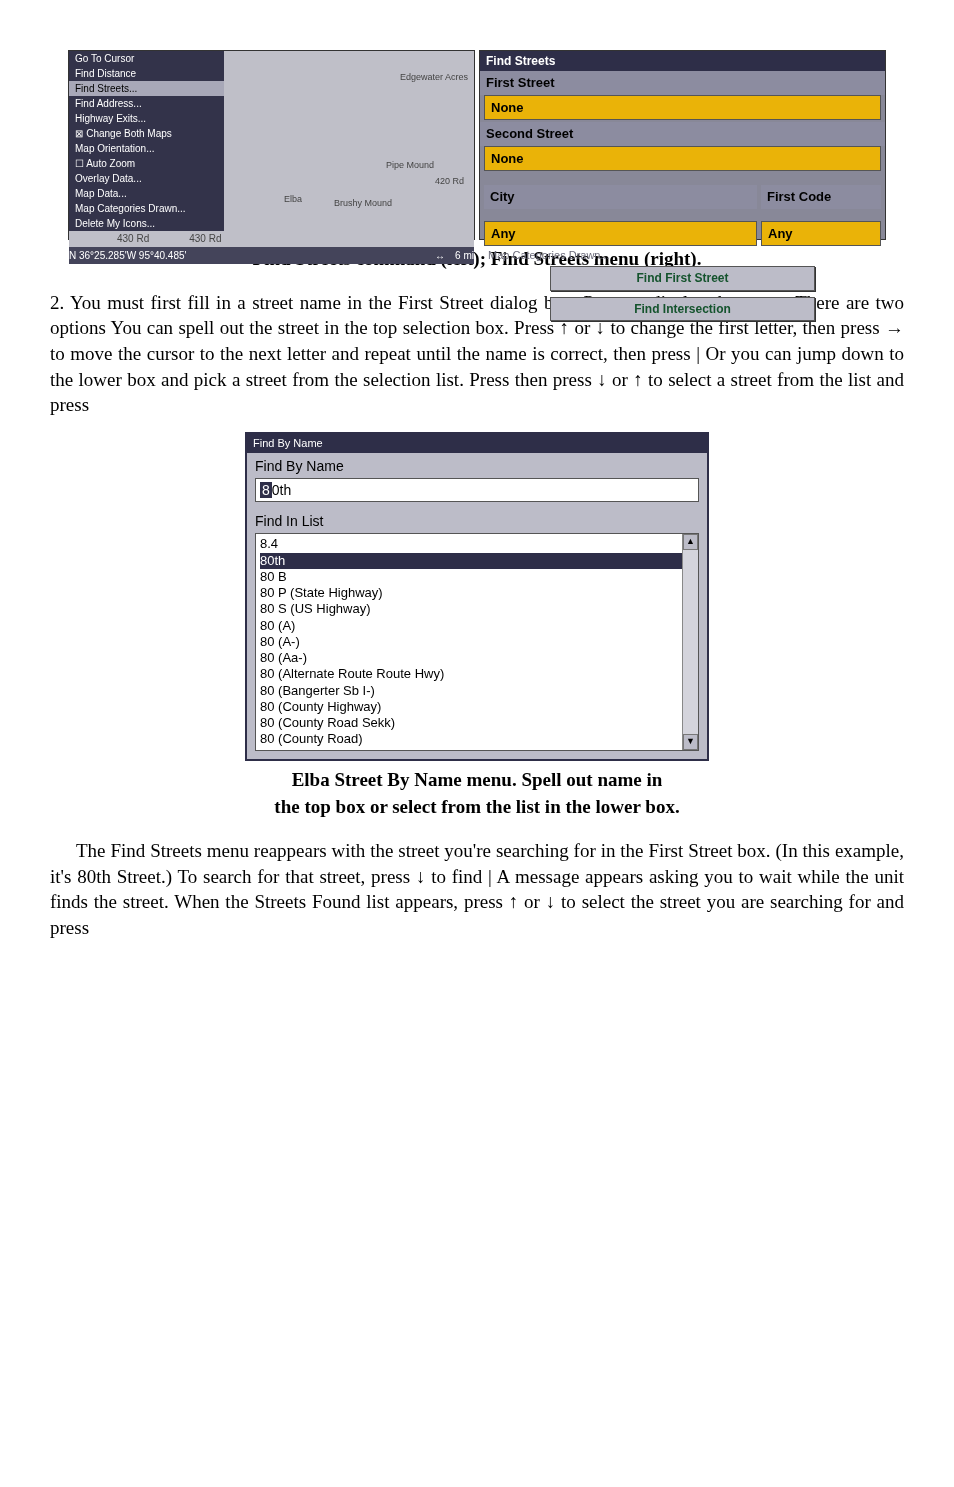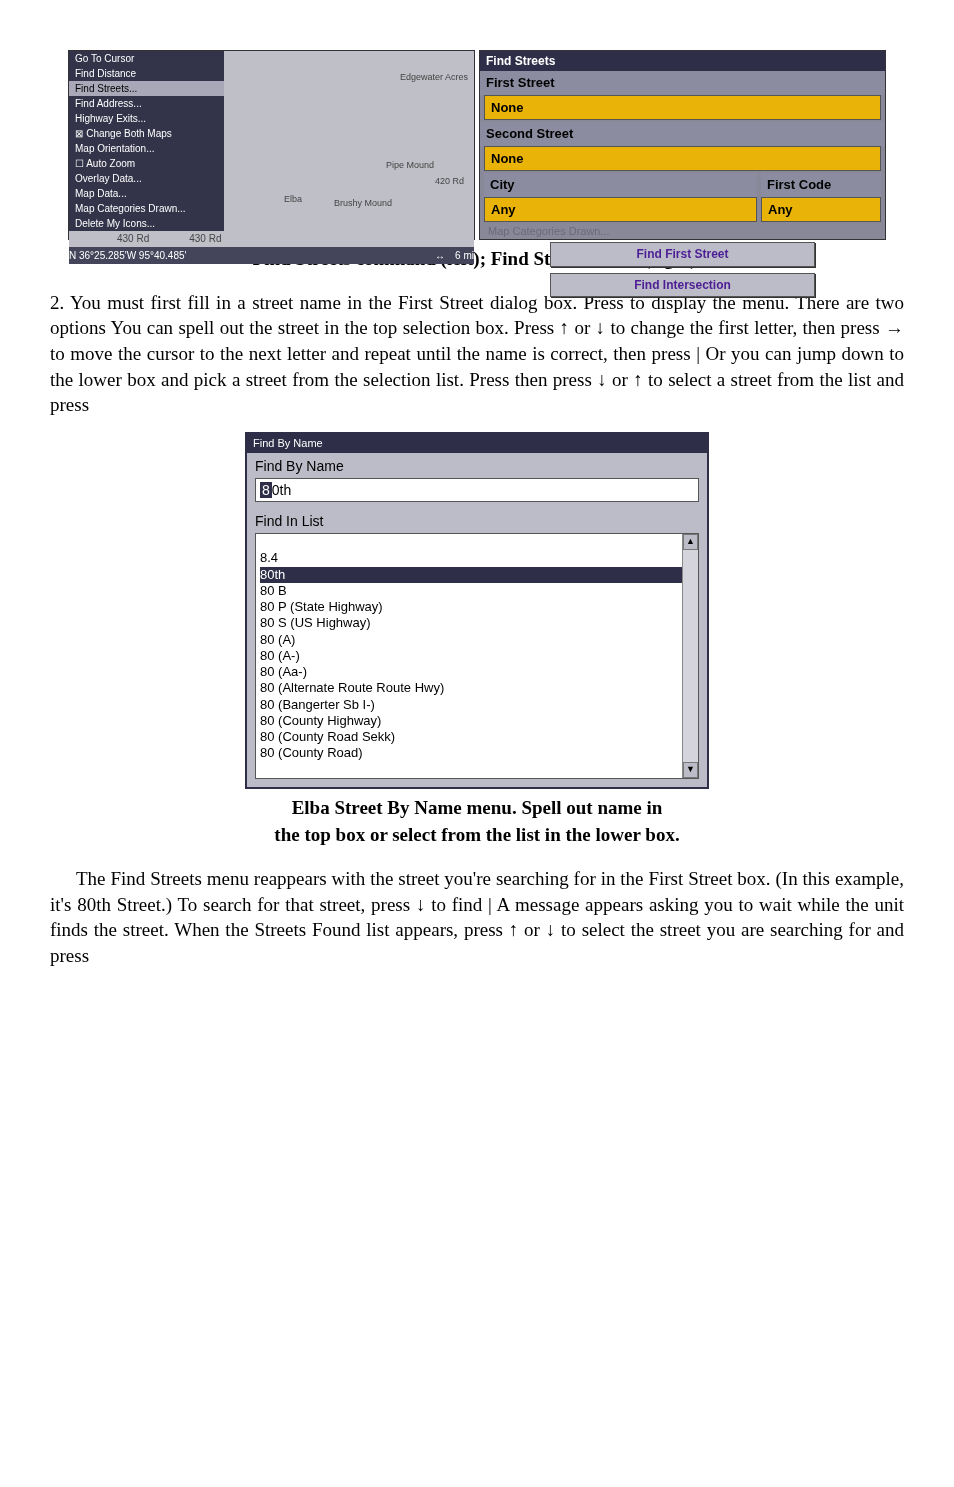--- a/index.html
+++ b/index.html
@@ -106,39 +106,40 @@
     font-weight: bold;
     font-size: 13px;
     padding: 3px 6px;
     margin: 0 4px 2px 4px;
     border: 1px solid #555;
   }
   .r-row {
     display: flex;
     gap: 4px;
     padding: 0 4px;
+    margin-top: 12px;
   }
   .r-col {
     flex: 1;
   }
   .r-section-label-inline {
     background: #8c8ca0;
     color: #000;
     font-weight: bold;
     font-size: 13px;
     padding: 3px 6px;
   }
   .r-hint {
     color: #6a6a7a;
     font-size: 11px;
     padding: 2px 8px 0 8px;
   }
   .r-button {
     background: #bcbcc8;
-    color: #4c1d95;
+    color: #14532d;
     font-weight: bold;
     font-size: 12px;
     text-align: center;
     padding: 3px 0;
     margin: 3px 70px;
     border: 1px solid #555;
     box-shadow: 1px 1px 0 #333;
   }
   .caption {
     text-align: center;
@@ -185,21 +186,21 @@
     padding: 0 2px;
   }
   .fbn-list {
     background: #fff;
     margin: 0 8px 8px 8px;
     border: 1px solid #555;
     font-size: 13px;
     position: relative;
   }
   .fbn-list-inner {
-    padding: 16px 4px;
+    padding: 2px 4px;
   }
   .fbn-list-item {
     line-height: 1.25;
     white-space: nowrap;
   }
   .fbn-sel {
     background: #2e2e48;
     color: #fff;
   }
   .fbn-scroll {

